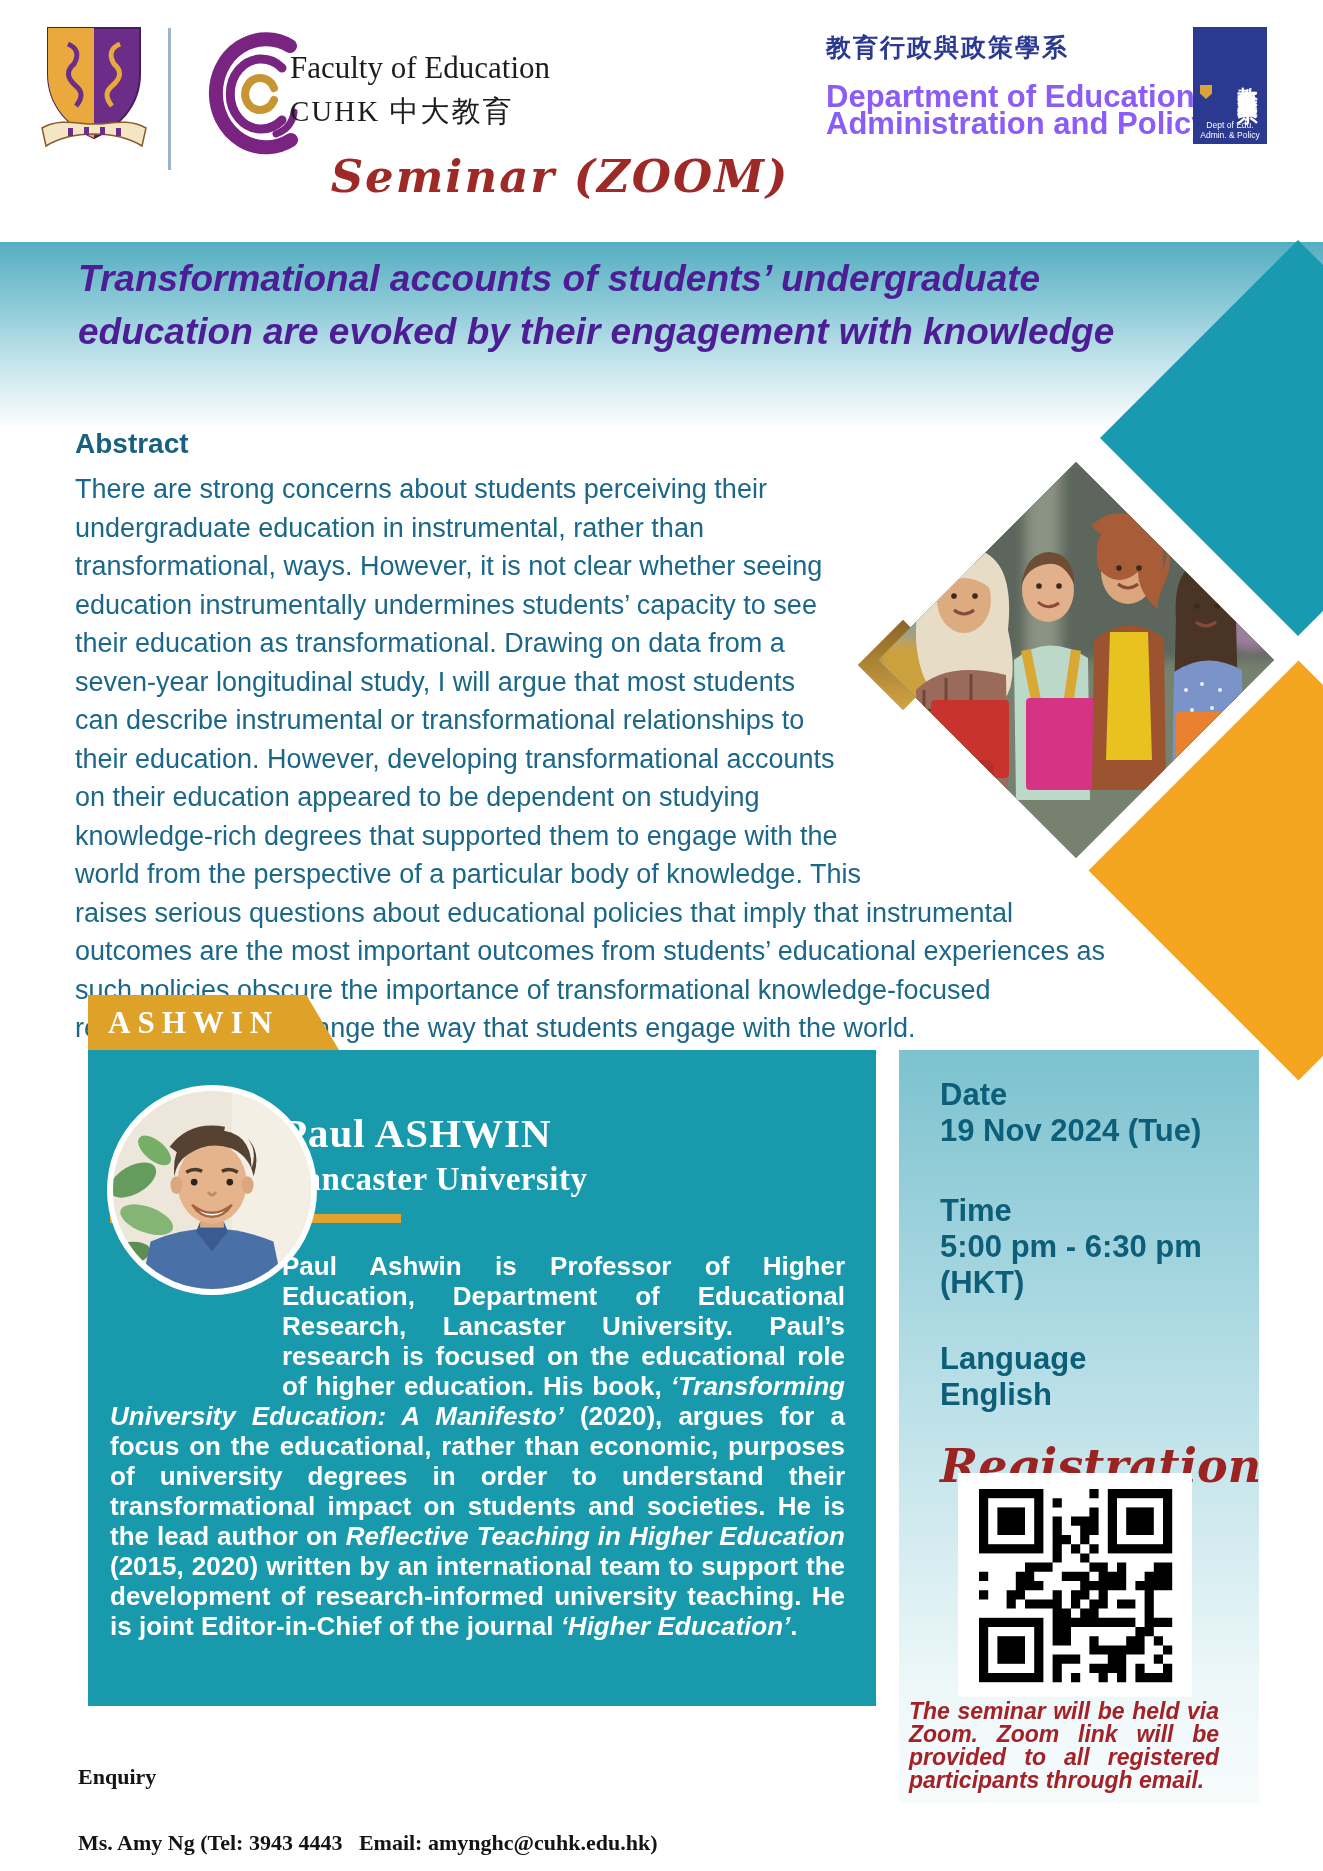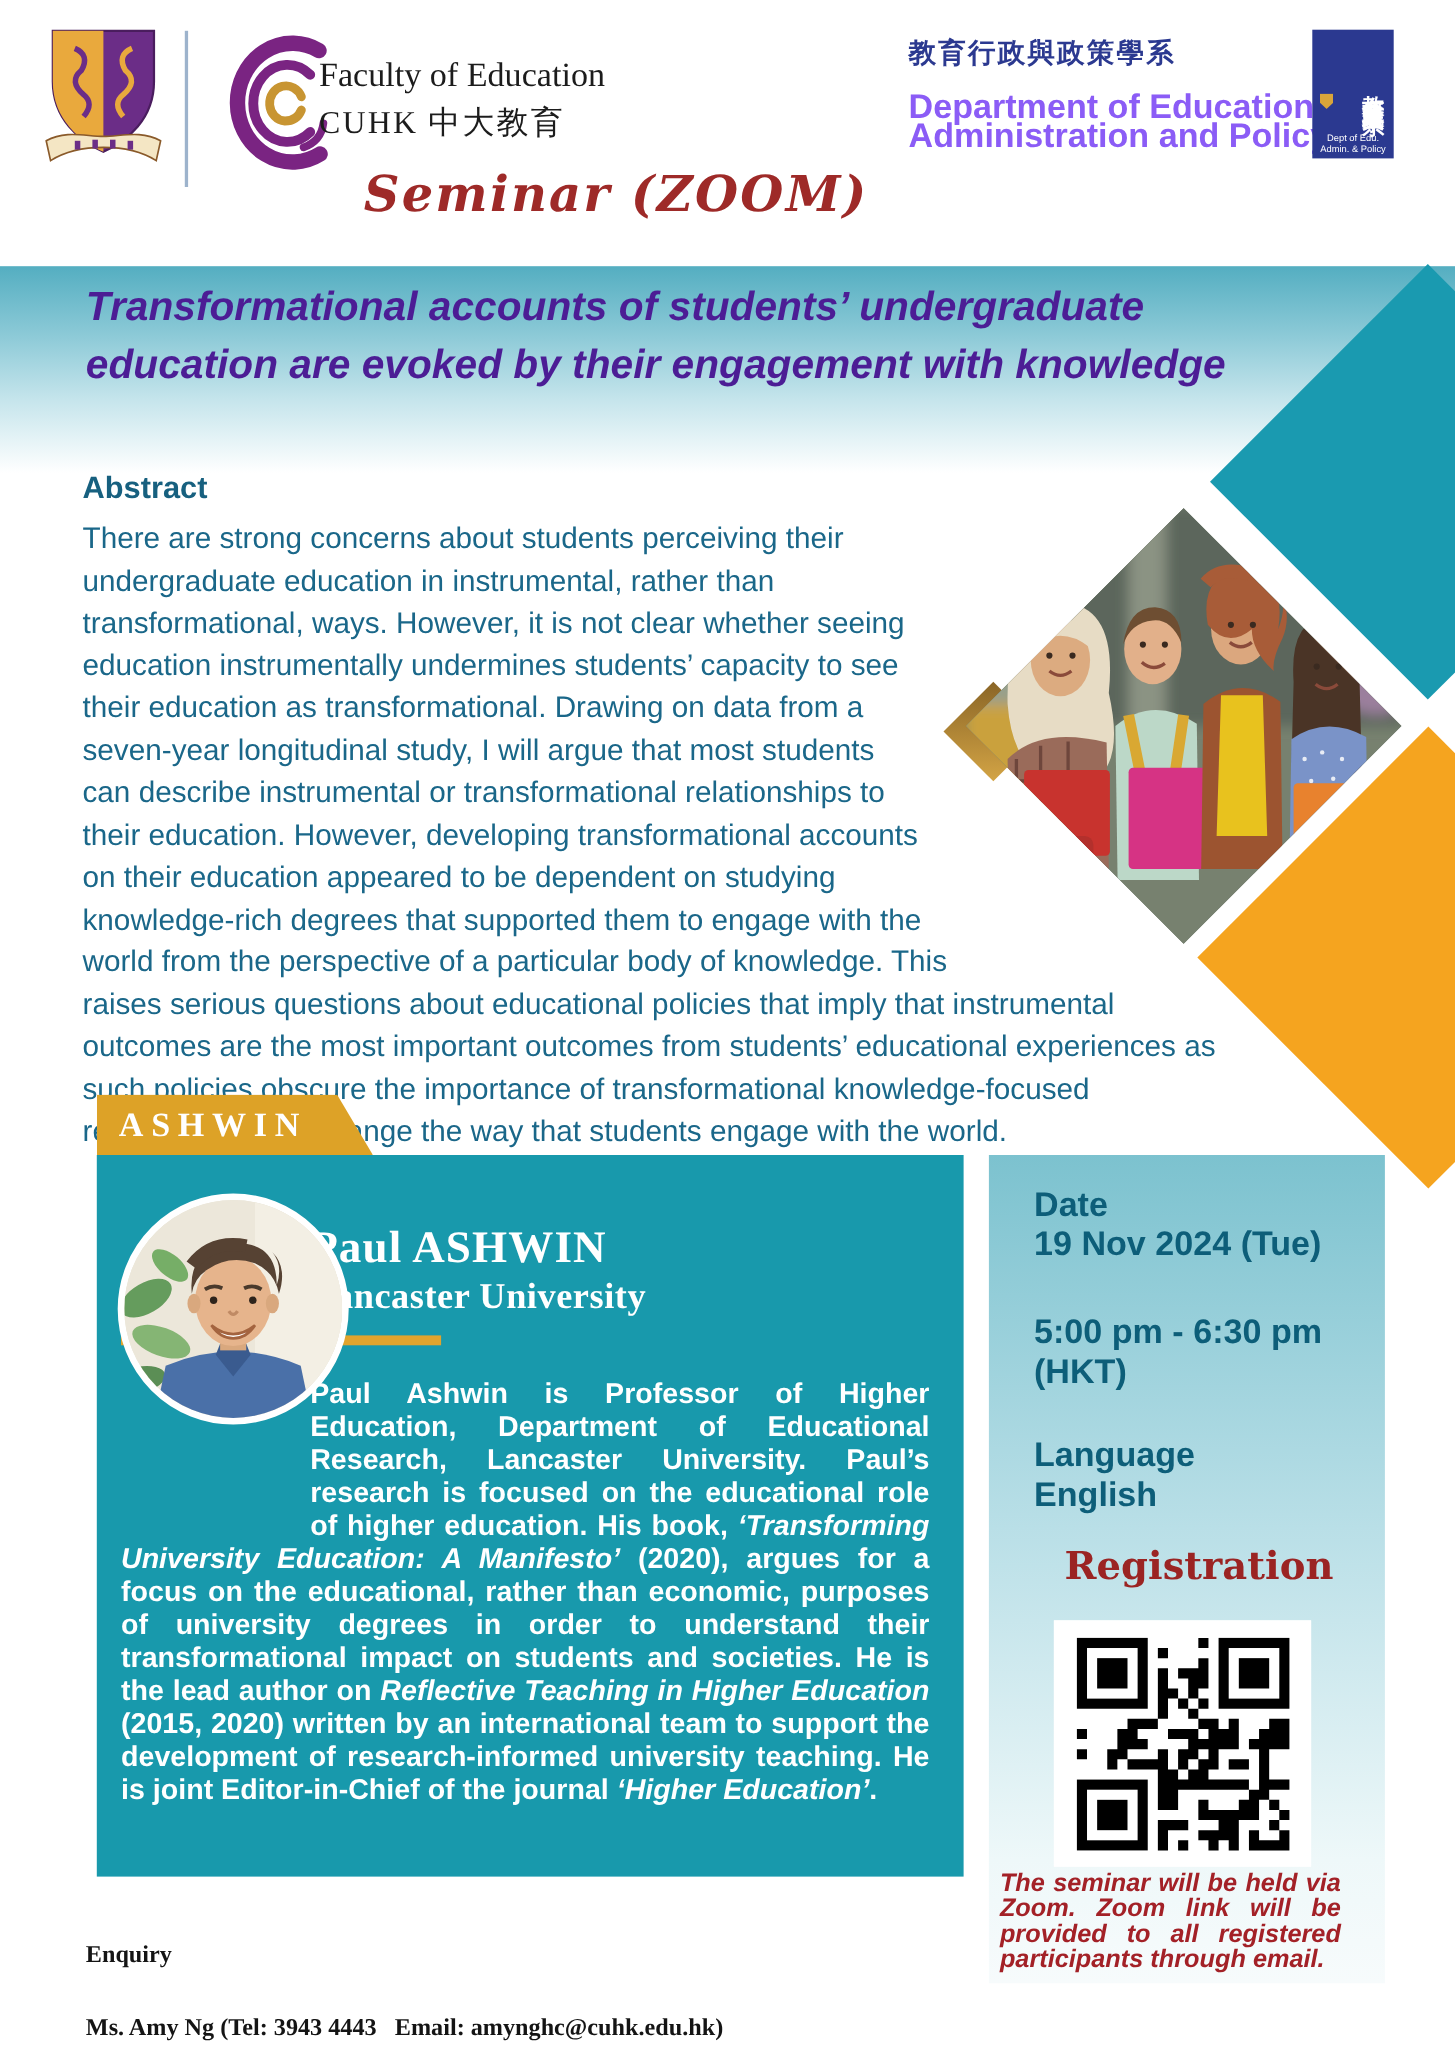--- a/index.html
+++ b/index.html
@@ -74,21 +74,21 @@
       border:6px solid #ffffff;overflow:hidden;z-index:5;background:#e9e5d8;}
 
   
   .sidebar{position:absolute;left:899px;top:1050px;width:360px;height:753px;z-index:0;
       background:linear-gradient(180deg,#7CC2CF 0%,#b9dfe7 45%,#eef8f9 85%,#f7fbfc 100%);
       box-sizing:border-box;padding:27px 0 0 41px;}
   .sidebar .lab,.sidebar .val{font-size:31px;font-weight:bold;color:#0D5E79;line-height:36px;
       white-space:nowrap;}
   .sidebar .gap{height:44px;}
   .reg-head{margin-top:26px;width:300px;text-align:center;font-family:"DejaVu Serif",serif;
-      font-weight:bold;font-size:35px;color:#9B2423;}
+      font-style:italic;font-weight:bold;font-size:46px;color:#9B2423;}
   .qr-box{position:absolute;left:59px;top:423px;width:234px;height:224px;background:#ffffff;}
   .zoom-note{position:absolute;left:10px;top:650px;width:310px;font-size:23px;font-weight:bold;
       font-style:italic;color:#A32127;line-height:23px;text-align:justify;}
 
   
   .contact{position:absolute;left:78px;top:1722px;font-family:"Liberation Serif",serif;
       font-weight:bold;color:#141414;font-size:22px;line-height:22px;white-space:pre;z-index:4;}
 </style>
 </head>
 <body>
@@ -253,20 +253,21 @@
         <circle cx="118" cy="92" r="3.4" fill="#2e241c"></circle>
       <path d="M96 102 q4 6 8 0" stroke="#c08a64" stroke-width="3" fill="none"></path>
       <path d="M80 115 q20 16 40 0 q-8 12 -20 12 q-12 0 -20 -12Z" fill="#ffffff" stroke="#a4643f" stroke-width="2.5"></path>
     </svg>
   </div>
 
   <div class="sidebar">
     <div class="lab">Date</div>
     <div class="val">19 Nov 2024 (Tue)</div>
     <div class="gap"></div>
+    <div class="lab">Time</div>
     <div class="val">5:00 pm - 6:30 pm</div>
     <div class="val">(HKT)</div>
     <div class="gap" style="height:40px;"></div>
     <div class="lab">Language</div>
     <div class="val">English</div>
     <div class="reg-head">Registration</div>
     <div class="qr-box">
       <svg id="qr-svg" viewBox="0 0 234 224" width="234" height="224">
           <rect width="234" height="224" fill="#fff"></rect>
           <rect x="21" y="16" width="64.39999999999999" height="64.39999999999999" fill="#000"></rect>

